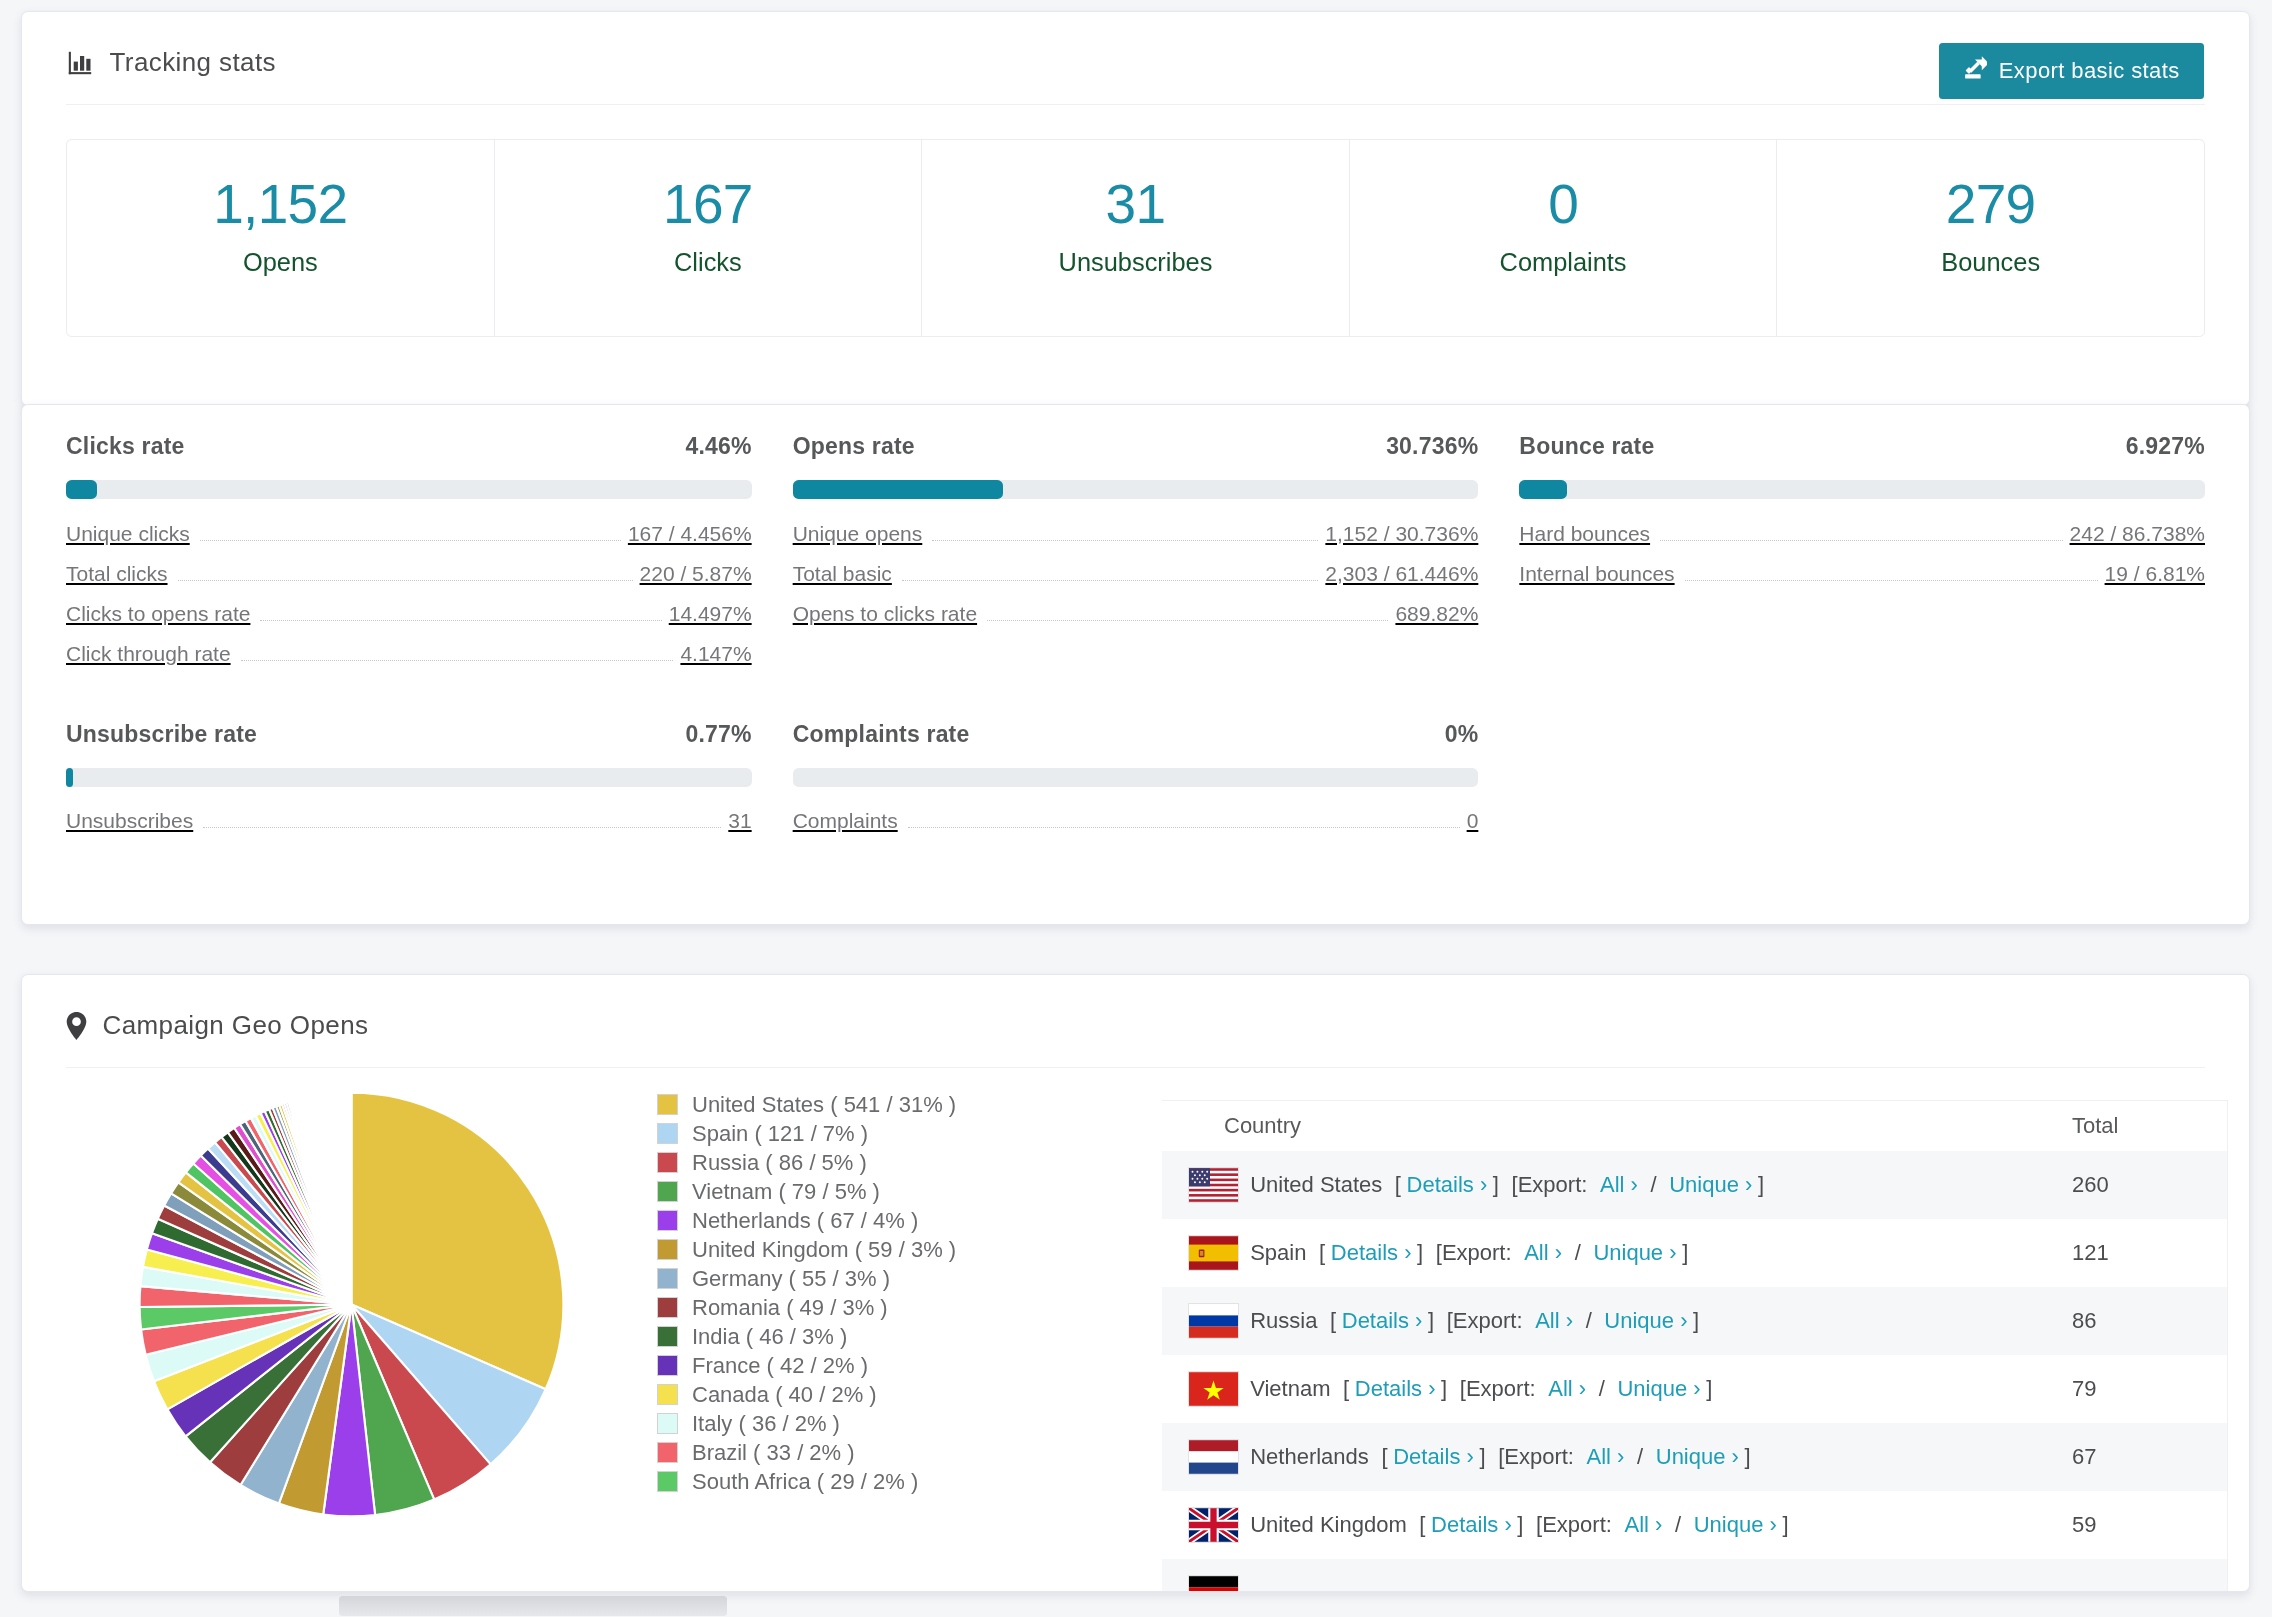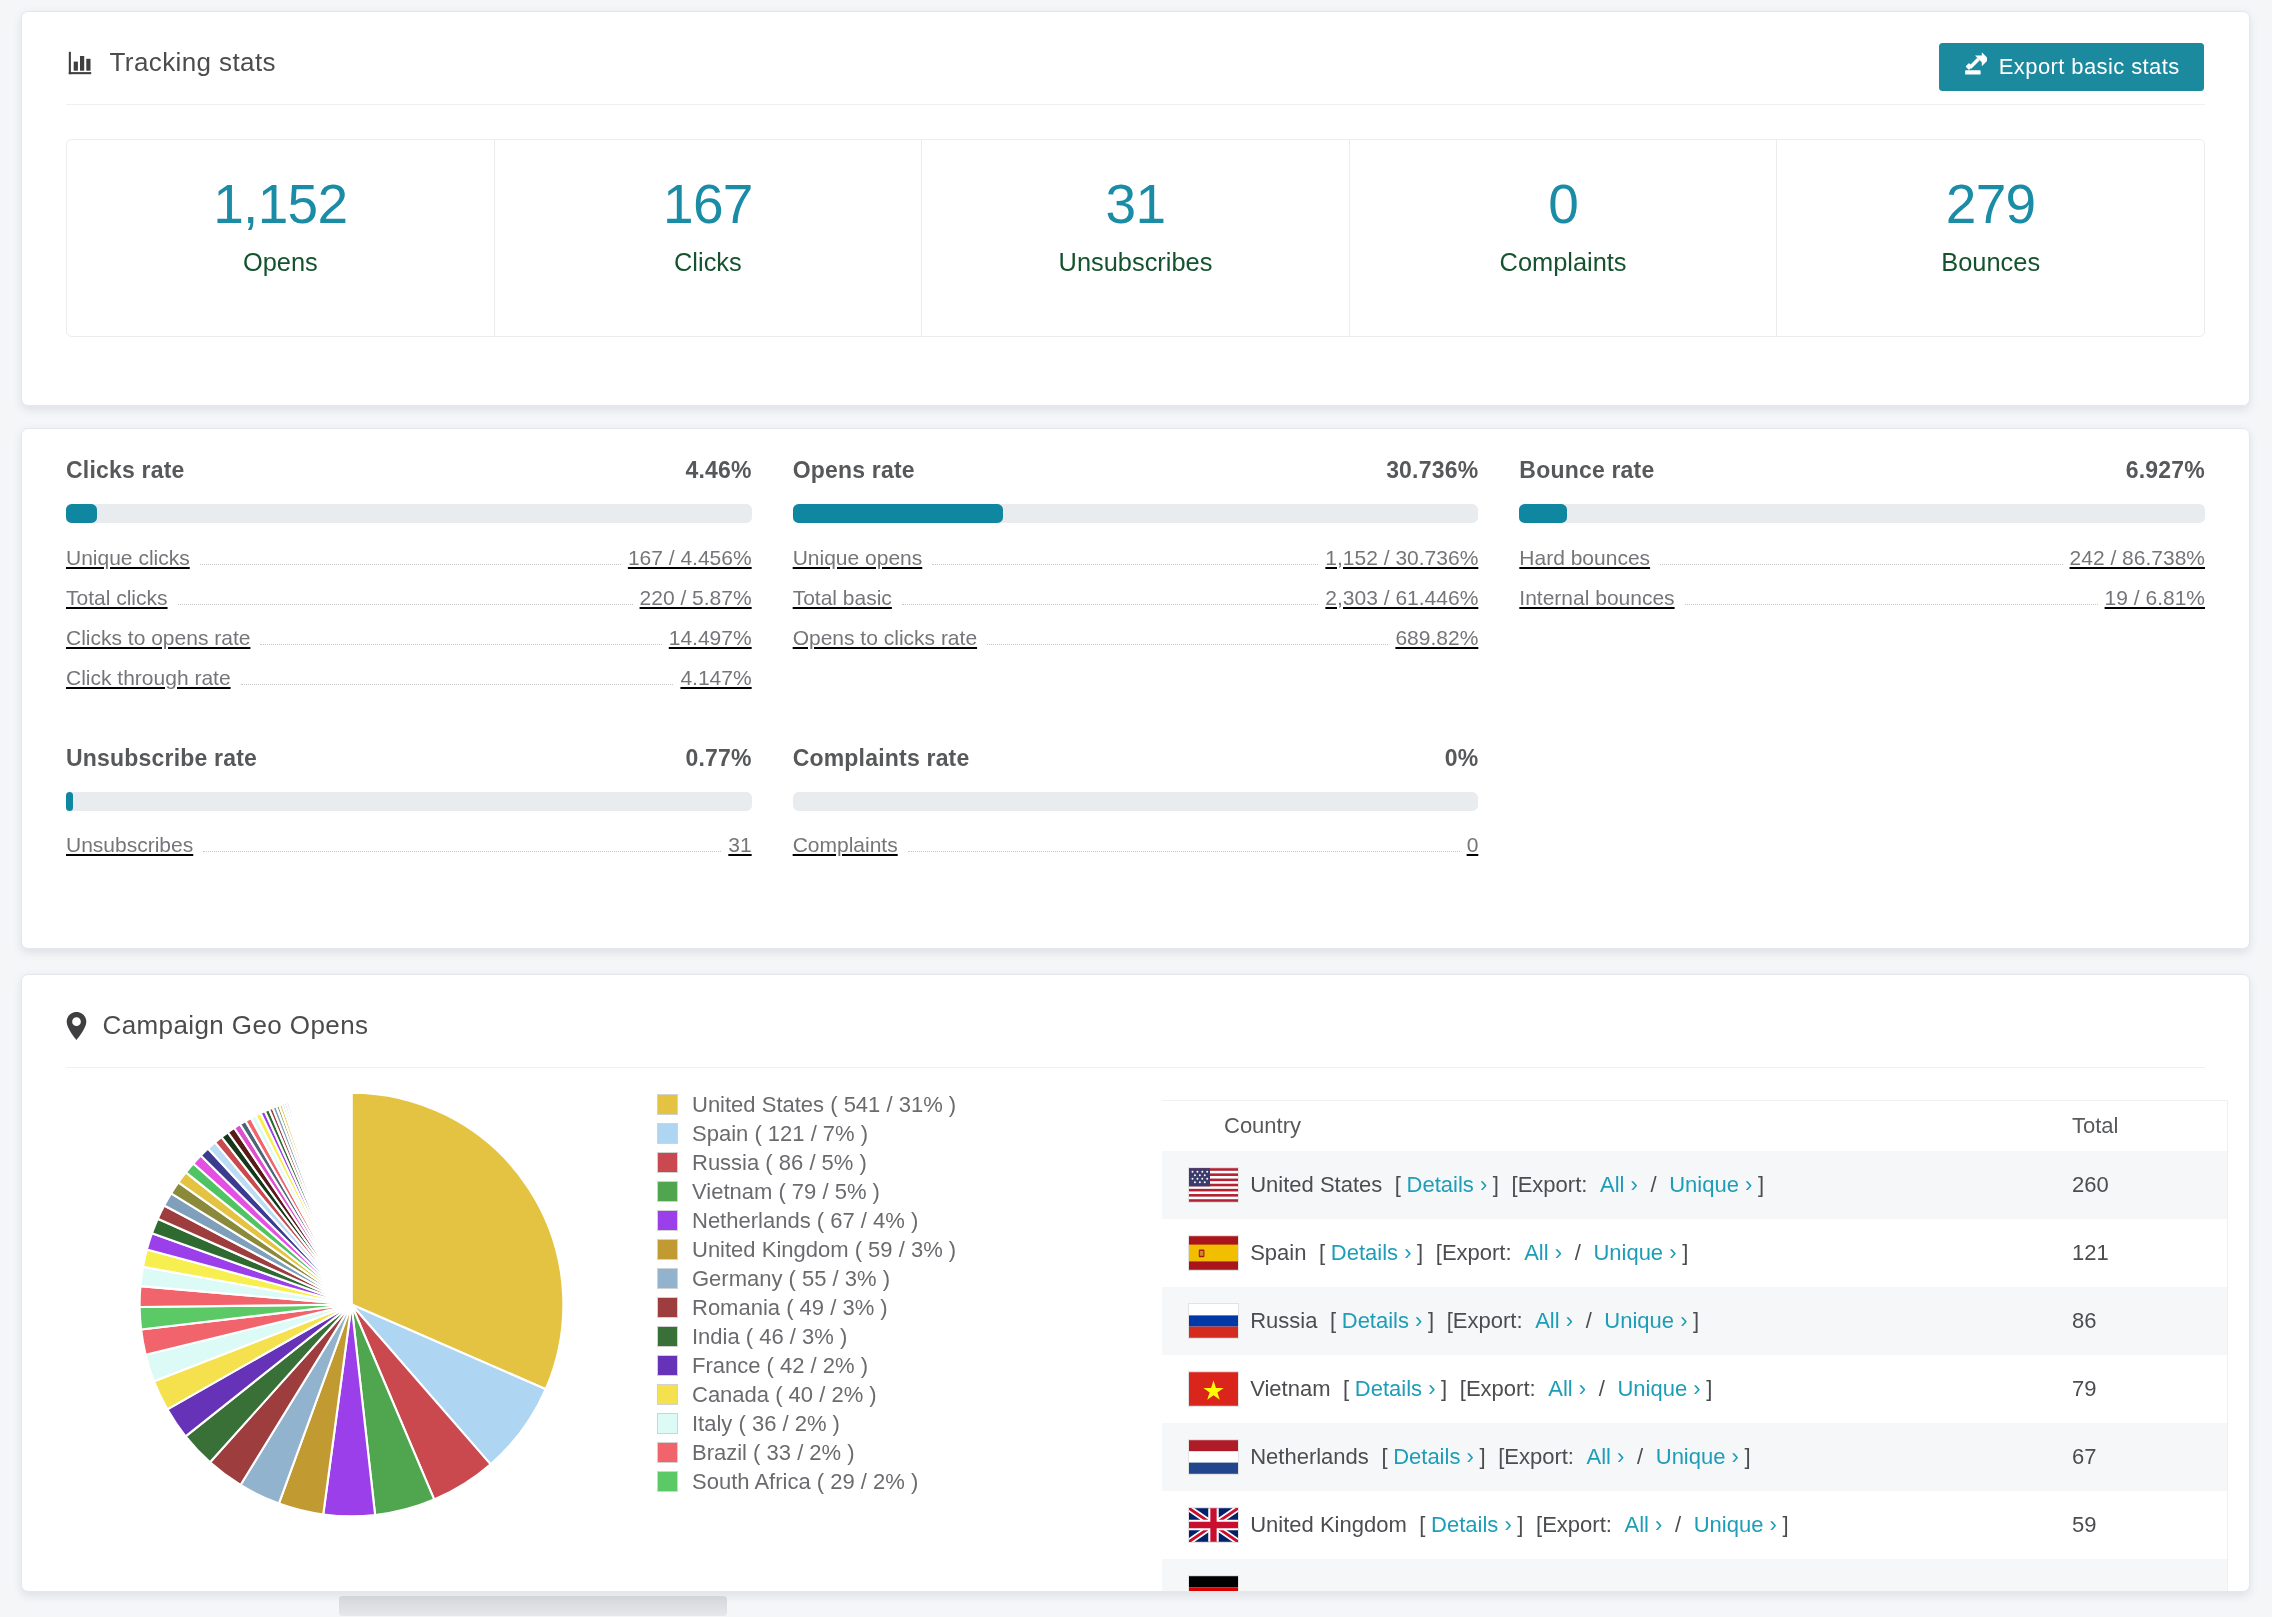--- a/index.html
+++ b/index.html
@@ -14,34 +14,34 @@
     border:1.4px solid #e4e7ee;border-radius:7px;
     box-shadow:0 3.5px 8.5px rgba(90,100,130,.14);
     box-sizing:border-box;
   }
   
   #card-tracking{top:11.3px;height:395px;}
   .card-head{position:relative;height:92px;margin:0 44px;border-bottom:1.4px solid #f0f0f1;}
   .card-title{position:absolute;left:0;top:35px;font-size:26px;color:#4b4c4e;letter-spacing:0.4px;display:flex;align-items:center;gap:15.5px;}
   .card-title svg{display:block;}
   .btn-export{
-    position:absolute;right:1.4px;top:31px;height:48px;display:flex;align-items:center;gap:11.3px;
+    position:absolute;right:1.4px;top:31px;height:56px;display:flex;align-items:center;gap:11.3px;
     background:#1b8a9e;color:#fff;border:none;border-radius:3.5px;padding:0 24px;
     font-size:22px;font-family:inherit;letter-spacing:0.4px;cursor:pointer;
   }
   .stats-panel{
     position:absolute;left:44px;right:44px;top:127px;height:196px;
     border:1.4px solid #ececee;border-radius:5.6px;display:flex;
   }
   .stat-cell{flex:1;text-align:center;padding-top:37px;border-right:1.4px solid #ececee;}
   .stat-cell:last-child{border-right:none;}
   .stat-value{font-size:55px;font-weight:400;color:#1b8ca6;letter-spacing:-0.7px;line-height:1;}
   .stat-label{font-size:25.4px;color:#14532d;margin-top:16px;}
   
-  #card-rates{top:428px;height:521px;}
+  #card-rates{top:404px;height:521px;}
   .rates-grid{
     display:grid;grid-template-columns:repeat(3,1fr);column-gap:41px;row-gap:39px;
     padding:28px 44px;box-sizing:border-box;
   }
   .rate-head{display:flex;justify-content:space-between;align-items:baseline;
     font-size:23px;font-weight:700;color:#57585a;letter-spacing:0.2px;}
   .track{margin-top:20px;height:19px;background:#e9ecef;border-radius:5.6px;position:relative;}
   .fill{height:19px;background:#0f87a1;border-radius:5.6px;}
   .rate-rows{margin-top:22.6px;text-decoration:underline;}
   .srow{display:flex;align-items:baseline;height:40px;font-size:21px;color:#75767a;}

